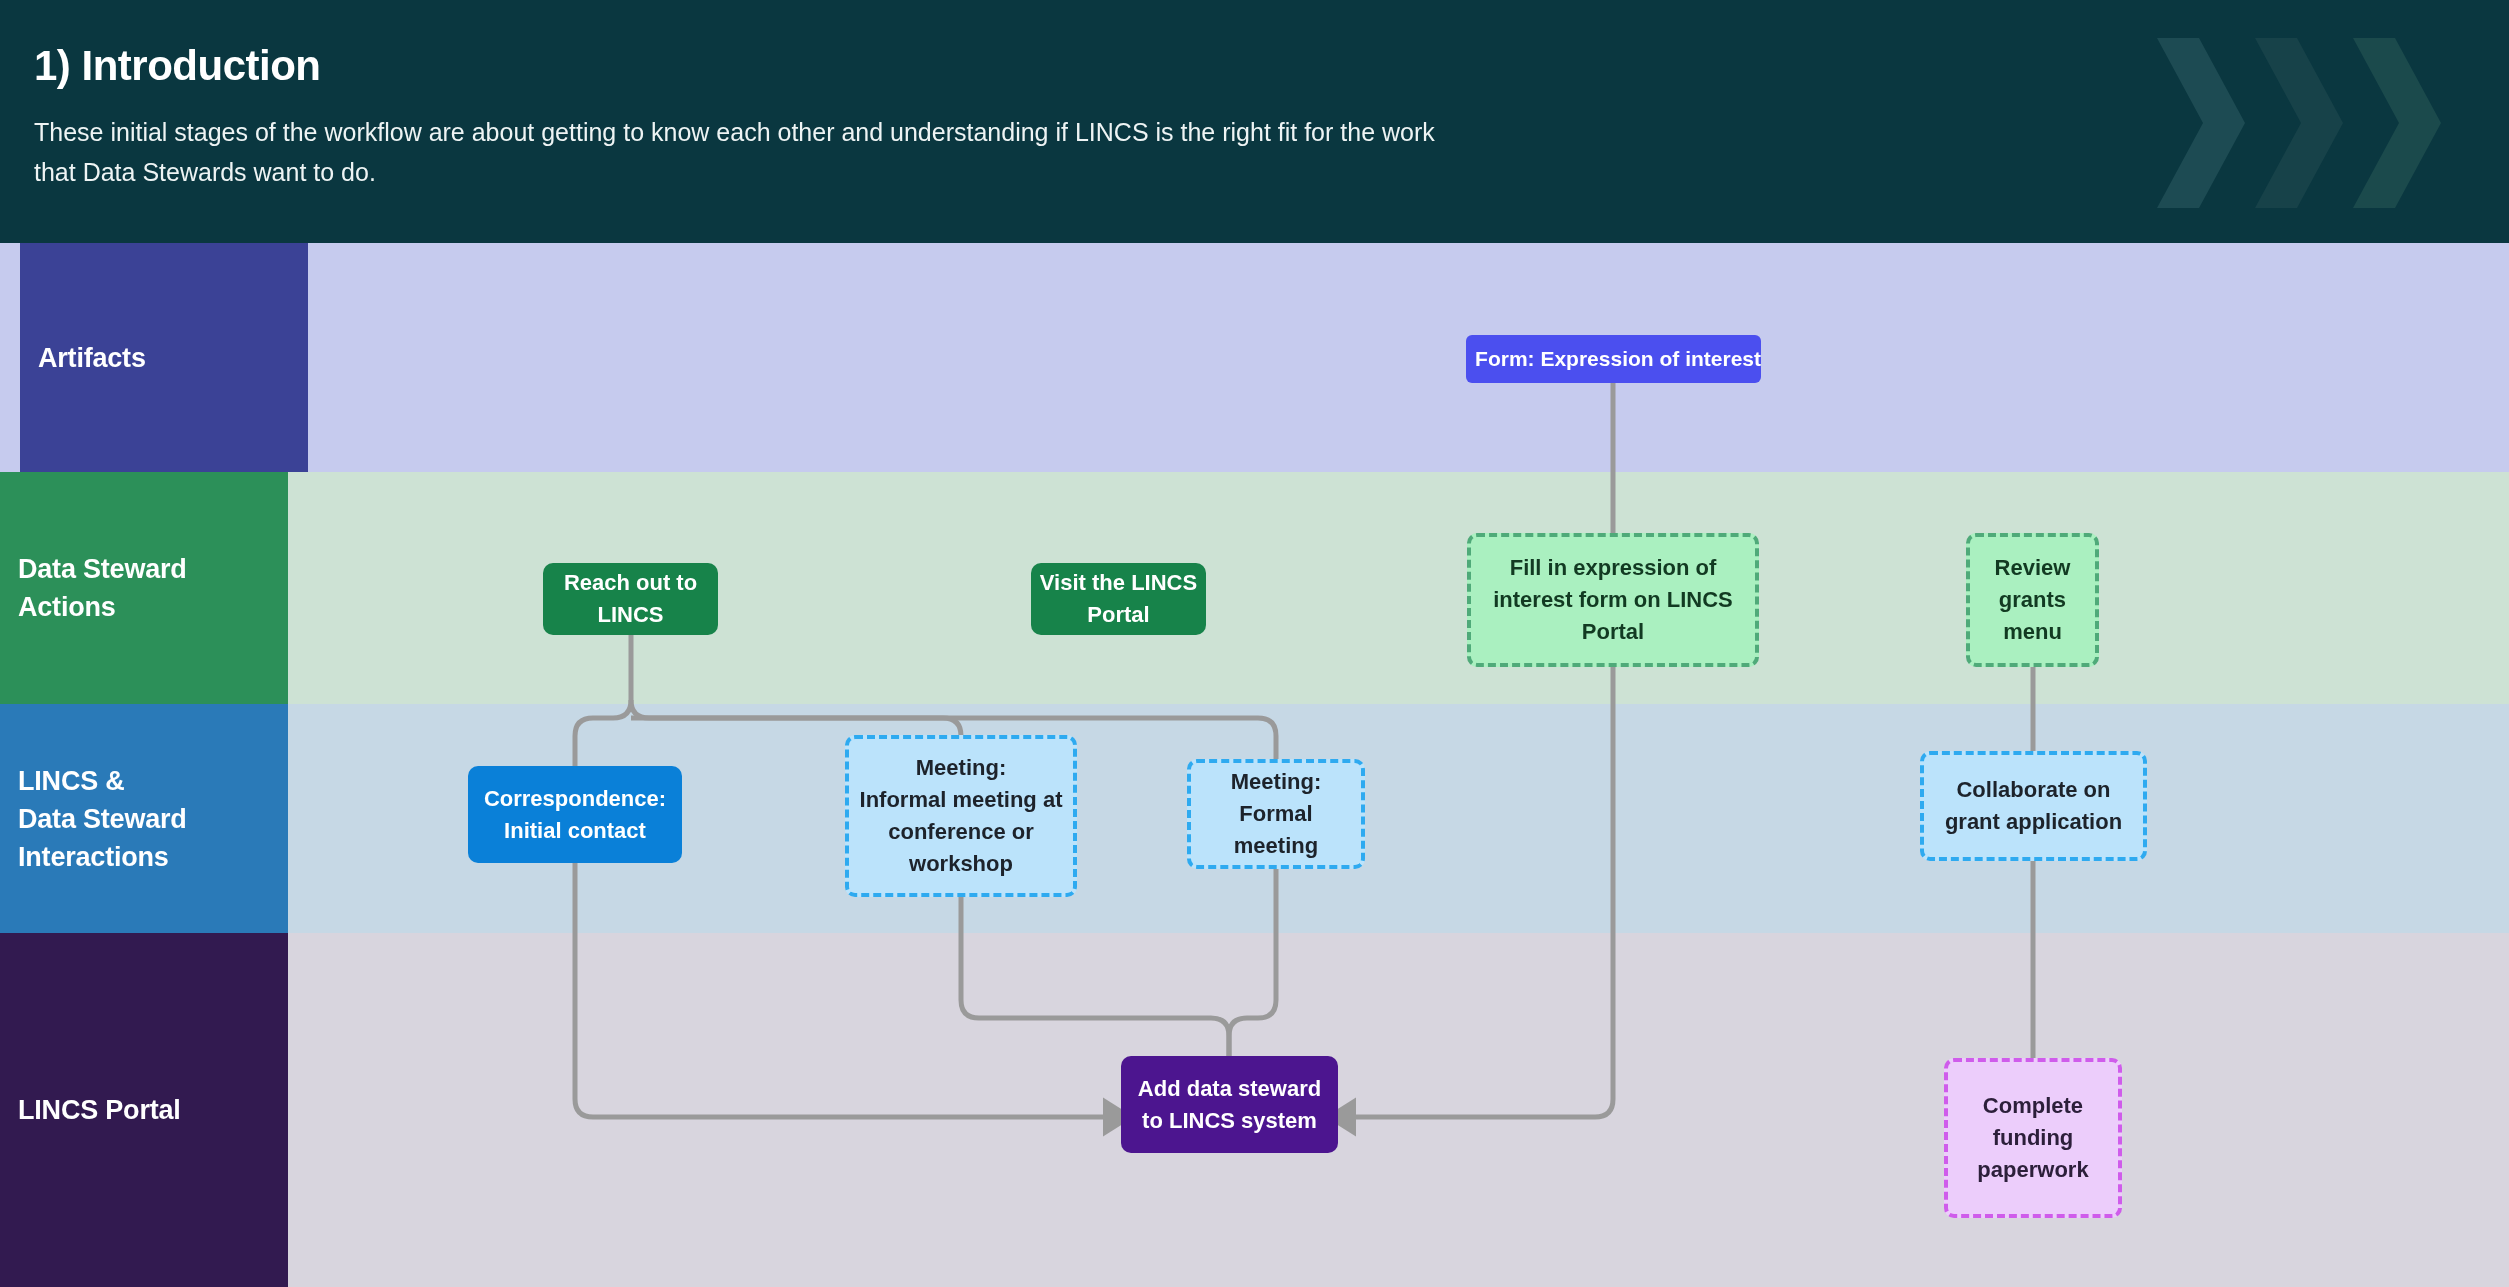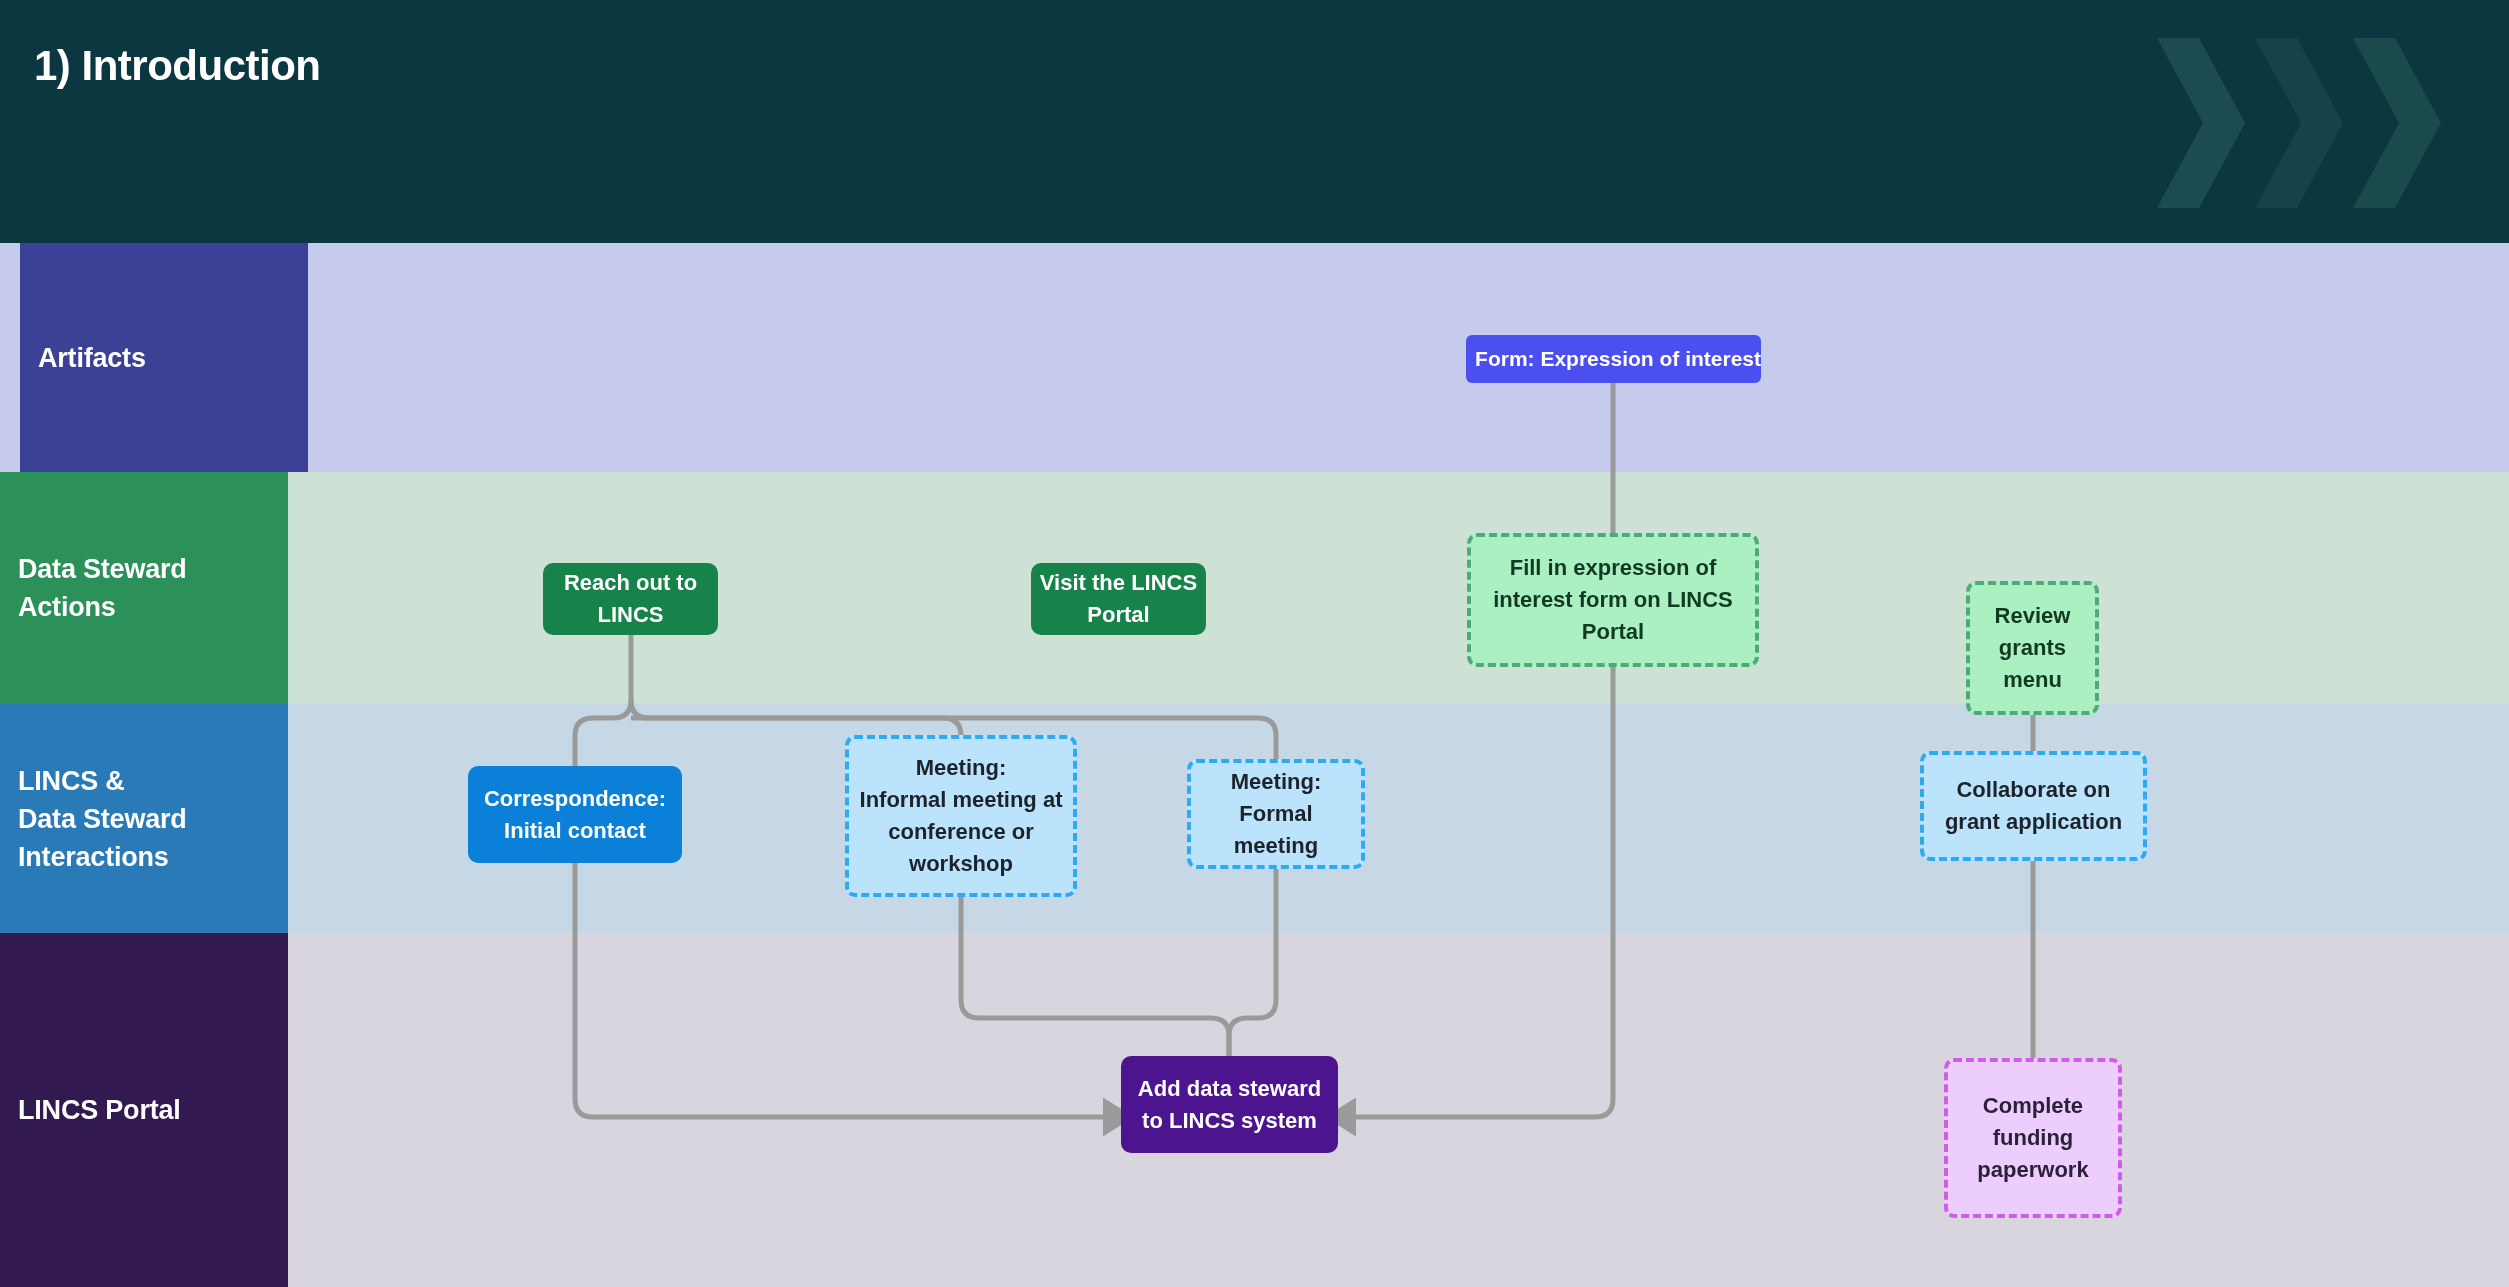--- a/index.html
+++ b/index.html
@@ -189,20 +189,21 @@
     border: 4px dashed #cf5ceb;
   }
 </style>
 </head>
 <body>
 
 <div id="page">
 
   <div id="header">
     <div id="header-title">1) Introduction</div>
+    <div id="header-subtitle">These initial stages of the workflow are about getting to know each other and understanding if LINCS is the right fit for the work that Data Stewards want to do.</div>
     <div class="chev-wrap">
       <div class="chev chev-0">
         <svg width="96" height="170" viewBox="0 0 96 170">
             <path d="M0 0 L46 85 L0 170 L42 170 L88 85 L42 0 Z" fill="#1d4b53"></path>
           </svg>
       </div>
       <div class="chev chev-1">
         <svg width="96" height="170" viewBox="0 0 96 170">
             <path d="M0 0 L46 85 L0 170 L42 170 L88 85 L42 0 Z" fill="#174249"></path>
           </svg>
@@ -290,21 +291,21 @@
     <span class="node-label">Visit the LINCS
 Portal</span>
   </div>
 
   <div class="node n-dash-green" style="left:1467px; top:533px; width:292px; height:134px;">
     <span class="node-label">Fill in expression of
 interest form on LINCS
 Portal</span>
   </div>
 
-  <div class="node n-dash-green" style="left:1966px; top:533px; width:133px; height:134px;margin-top:48px;">
+  <div class="node n-dash-green" style="left:1966px; top:533px; width:133px; height:134px;">
     <span class="node-label">Review
 grants
 menu</span>
   </div>
 
   <div class="node n-solid-blue" style="left:468px; top:766px; width:214px; height:97px;">
     <span class="node-label">Correspondence:
 Initial contact</span>
   </div>
 

